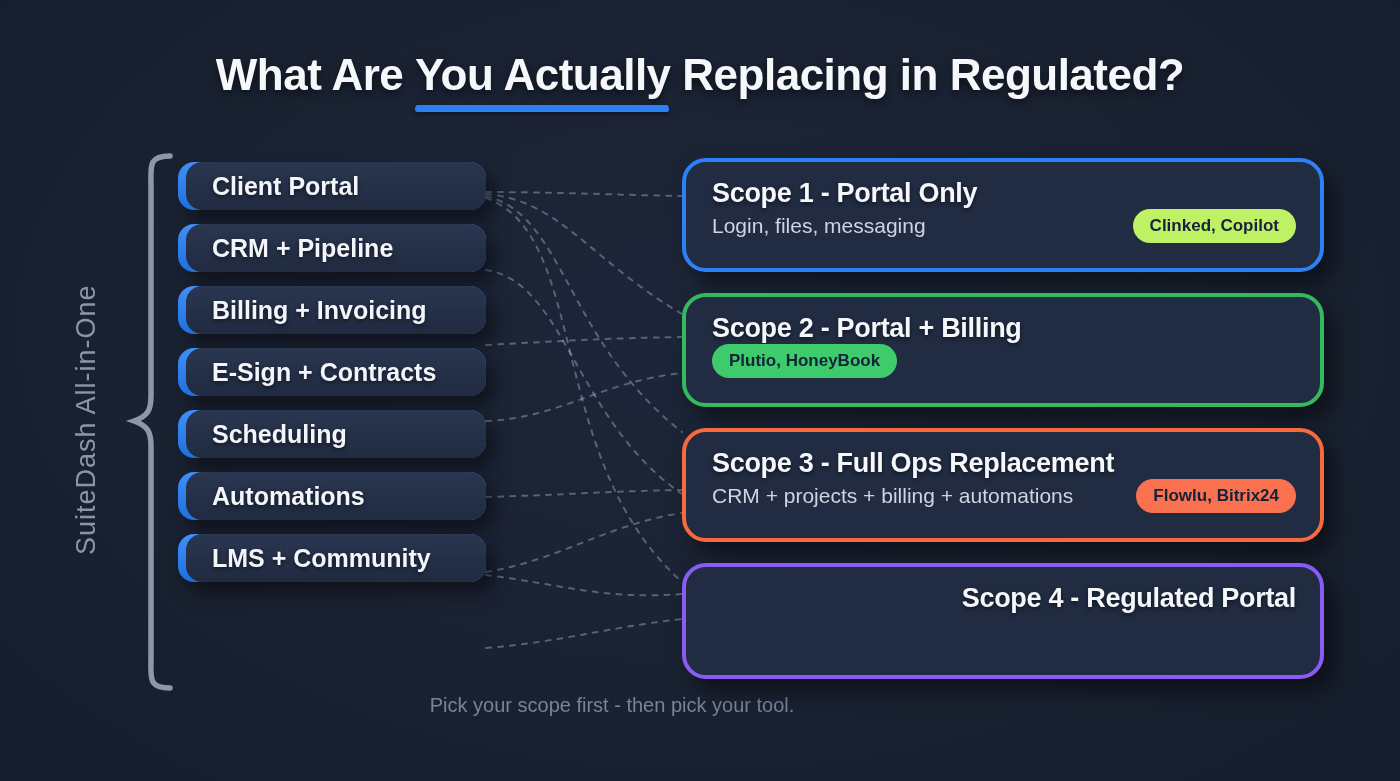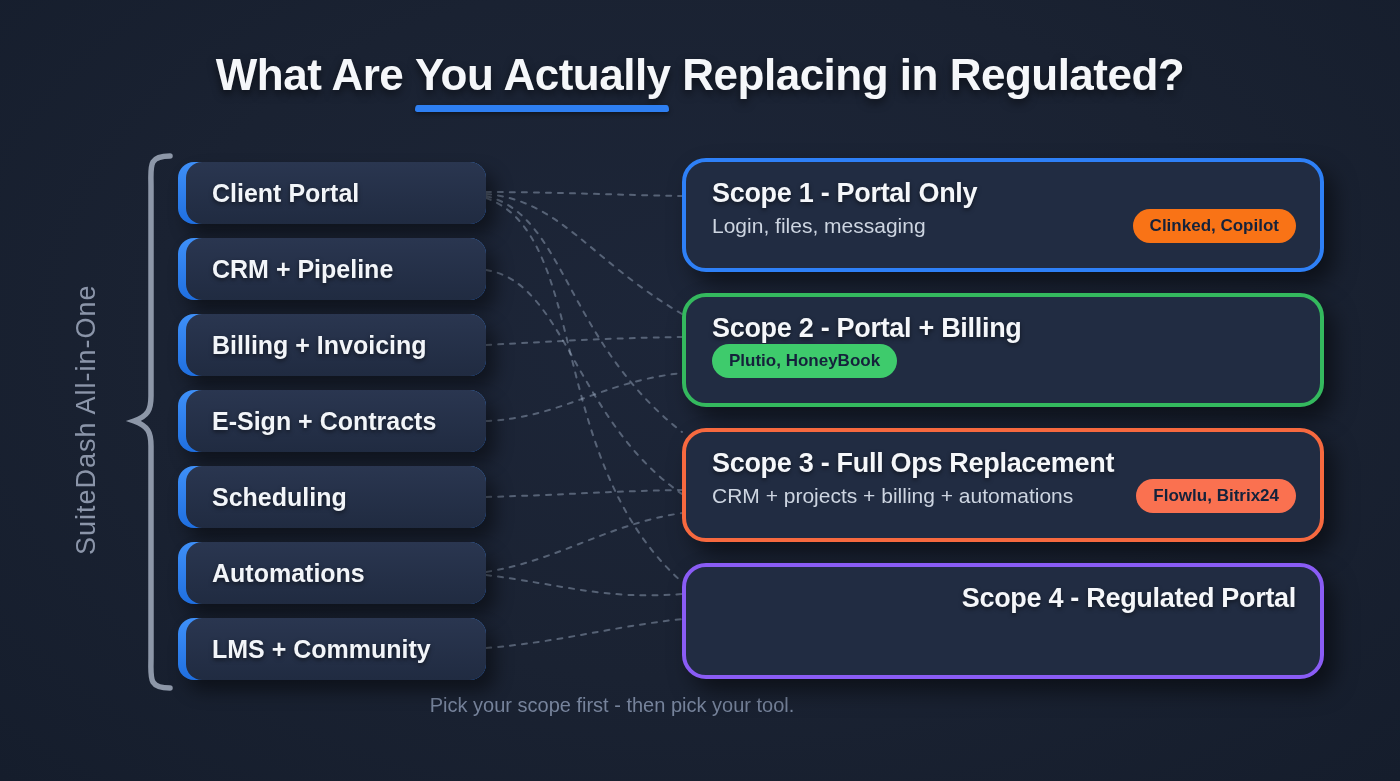--- a/index.html
+++ b/index.html
@@ -27,21 +27,21 @@
     position:absolute;left:66px;top:190px;height:460px;width:40px;z-index:3;
     writing-mode:vertical-rl;transform:rotate(180deg);
     display:flex;align-items:center;justify-content:center;
     font-size:27px;color:#8b95a9;letter-spacing:1px;white-space:nowrap;
   }
   .brace{position:absolute;left:118px;top:150px;z-index:3;}
   
   .features{position:absolute;left:178px;top:162px;width:308px;z-index:4;}
   .feature{
     background:linear-gradient(180deg,#3f90f8,#1f6fe0);
-    border-radius:16px;height:62px;margin-bottom:14px;
+    border-radius:16px;height:48px;margin-bottom:14px;
     box-shadow:9px 11px 18px rgba(0,0,0,0.45);
   }
   .feature-body{
     background:linear-gradient(180deg,#2a3650,#202b41);
     border-radius:16px;margin-left:8px;height:100%;
     display:flex;align-items:center;padding-left:26px;box-sizing:border-box;
   }
   .feature-label{
     font-size:25px;font-weight:700;color:#f2f5f9;
     text-shadow:0 2px 4px rgba(0,0,0,0.5);
@@ -64,21 +64,21 @@
   .scope-title{
     font-size:27px;font-weight:800;color:#f5f7fa;letter-spacing:-0.3px;
     text-shadow:0 2px 4px rgba(0,0,0,0.5);
   }
   .scope-row{display:flex;align-items:center;justify-content:space-between;}
   .scope-sub{font-size:21px;color:#cdd5e1;}
   .badge{
     font-size:17px;font-weight:700;color:#15223b;
     padding:7px 17px;border-radius:999px;white-space:nowrap;
   }
-  .badge-blue{background:#f97316;}
+  .badge-blue{background:#bef264;}
   .badge-green{background:#3ecb6c;}
   .badge-orange{background:#fa7150;}
   .badge-purple{background:#9d74f5;color:#1a1630;}
   
   .footer{
     position:absolute;left:0;top:694px;width:1224px;text-align:center;z-index:3;
     font-size:20px;color:#76839b;
   }
 </style>
 </head>

